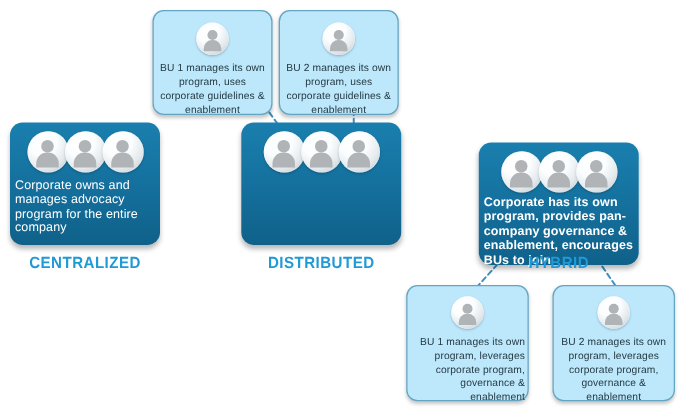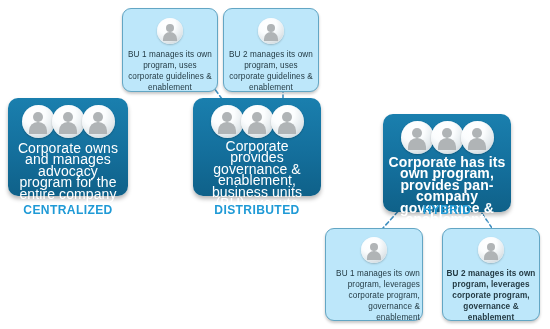--- a/index.html
+++ b/index.html
@@ -22,23 +22,22 @@
     background:linear-gradient(180deg,#1a7fae 0%,#146f9c 55%,#0f6189 100%);
     box-shadow:0 3px 4px rgba(0,0,0,.28);
     box-sizing:border-box;
   }
   .model .avatars{
     position:absolute;left:0;right:0;top:6px;
     display:flex;justify-content:center;align-items:center;
   }
   .model .body{
     position:absolute;left:4px;right:4px;
-    text-align:center;
     color:#ffffff;
-    font-size:14px;
+    font-size:10px;
     line-height:11.4px;
     letter-spacing:.1px;
   }
 
   
   .caption{
     position:absolute;
     text-align:center;
     color:#1f9ad6;
     font-weight:bold;
@@ -130,21 +129,20 @@
     <div class="body" style="top:45px;">Corporate owns and manages advocacy program for the entire company</div>
   </div>
   <div class="caption" style="left:8px;top:202px;width:120px;">CENTRALIZED</div>
 
   <div class="model" style="left:193px;top:98px;width:128px;height:98px;">
     <div class="avatars" style="top:7px;">
       <span class="av" style="width:33px;height:33px;margin-right:-3px;"></span>
       <span class="av" style="width:33px;height:33px;margin-right:-3px;"></span>
       <span class="av" style="width:33px;height:33px;"></span>
     </div>
-    <div class="body" style="top:43px;">Corporate provides governance &amp; enablement, business units (BU) execute segment-specific program</div>
   </div>
   <div class="caption" style="left:193px;top:202px;width:128px;">DISTRIBUTED</div>
 
   <div class="model" style="left:383px;top:114px;width:128px;height:98px;font-weight:bold;">
     <div class="avatars" style="top:7px;">
       <span class="av" style="width:33px;height:33px;margin-right:-3px;"></span>
       <span class="av" style="width:33px;height:33px;margin-right:-3px;"></span>
       <span class="av" style="width:33px;height:33px;"></span>
     </div>
     <div class="body" style="top:43px;">Corporate has its own program, provides pan-company governance &amp; enablement, encourages BUs to join</div>
@@ -155,16 +153,16 @@
     <div class="avatars" style="top:8px;">
       <span class="av" style="width:26px;height:26px;"></span>
     </div>
     <div class="body" style="top:39px;text-align:right;">BU 1 manages its own program, leverages corporate program, governance &amp; enablement</div>
   </div>
 
   <div class="bu" style="left:442px;top:228px;width:98px;height:93px;">
     <div class="avatars" style="top:8px;">
       <span class="av" style="width:26px;height:26px;"></span>
     </div>
-    <div class="body" style="top:39px;font-weight:bold;">BU 2 manages its own program, leverages corporate program, governance &amp; enablement</div>
+    <div class="body" style="top:39px;">BU 2 manages its own program, leverages corporate program, governance &amp; enablement</div>
   </div>
 
 </div>
 
 </body></html>

